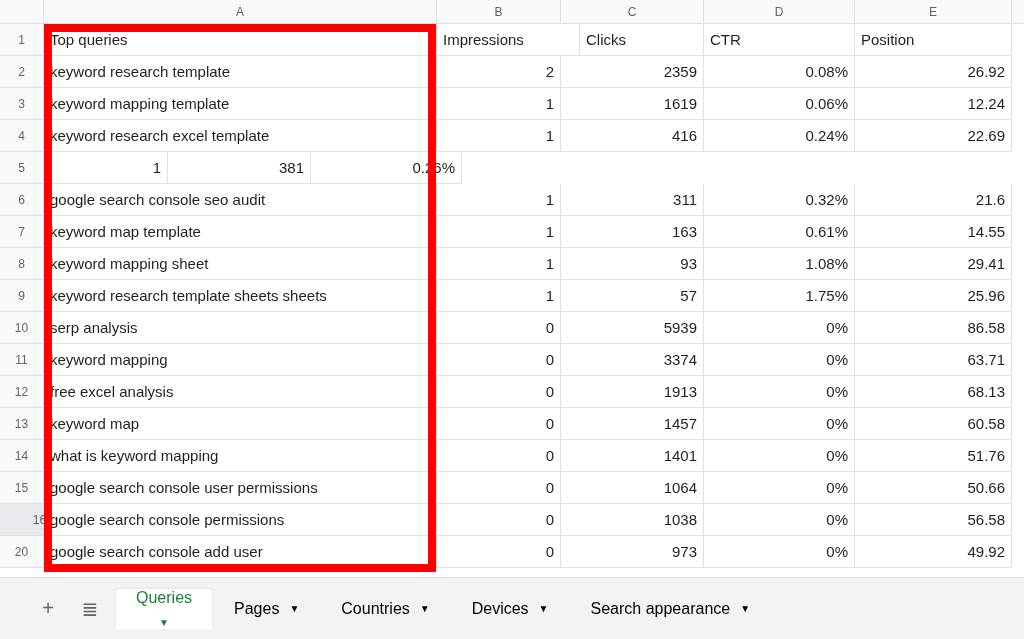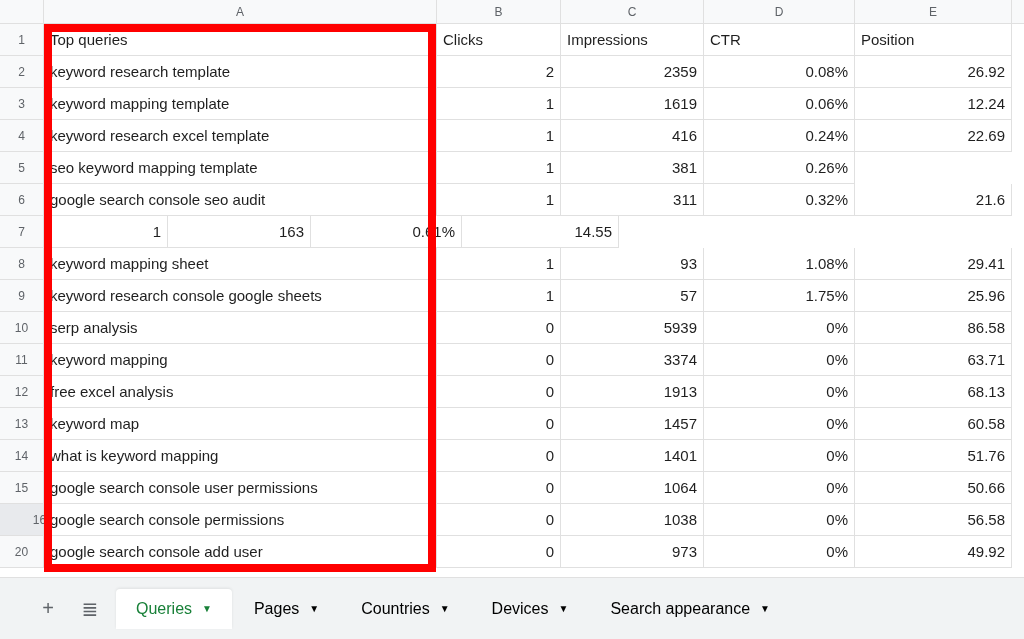--- a/index.html
+++ b/index.html
@@ -122,20 +122,21 @@
       color: #000000;
       font-size: 16px;
       cursor: pointer;
       border-radius: 4px 4px 0 0;
     }
     .sheet-tab.active {
       background: #fff;
       color: #188038;
       font-weight: 500;
       box-shadow: 0 -1px 3px rgba(0,0,0,0.08);
+      flex-direction: column;
     }
     .tab-caret {
       font-size: 10px;
       color: inherit;
     }
     .row-selected .row-header { background: #e8eaed; padding-left: 36px; }
   </style>
 </head>
 <body>
 
@@ -146,22 +147,22 @@
     <div class="col-header wA">A</div>
     <div class="col-header wB">B</div>
     <div class="col-header wC">C</div>
     <div class="col-header wD">D</div>
     <div class="col-header wE">E</div>
   </div>
   <div class="rows" id="rows">
       <div class="row">
         <div class="row-header">1</div>
         <div class="cell wA">Top queries</div>
+        <div class="cell wC">Impressions</div>
         <div class="cell wB">Clicks</div>
-        <div class="cell wC">Impressions</div>
         <div class="cell wD">CTR</div>
         <div class="cell wE">Position</div>
       </div>
       <div class="row">
         <div class="row-header">2</div>
         <div class="cell wA">keyword research template</div>
         <div class="cell wB num">2</div>
         <div class="cell wC num">2359</div>
         <div class="cell wD num">0.08%</div>
         <div class="cell wE num">26.92</div>
@@ -177,51 +178,51 @@
       <div class="row">
         <div class="row-header">4</div>
         <div class="cell wA">keyword research excel template</div>
         <div class="cell wB num">1</div>
         <div class="cell wC num">416</div>
         <div class="cell wD num">0.24%</div>
         <div class="cell wE num">22.69</div>
       </div>
       <div class="row">
         <div class="row-header">5</div>
-        <div class="cell wA">seo keyword mapping template</div>
         <div class="cell wB num">1</div>
         <div class="cell wC num">381</div>
         <div class="cell wD num">0.26%</div>
       </div>
       <div class="row">
         <div class="row-header">6</div>
         <div class="cell wA">google search console seo audit</div>
         <div class="cell wB num">1</div>
         <div class="cell wC num">311</div>
         <div class="cell wD num">0.32%</div>
         <div class="cell wE num">21.6</div>
       </div>
       <div class="row">
         <div class="row-header">7</div>
+        <div class="cell wA">keyword map template</div>
         <div class="cell wB num">1</div>
         <div class="cell wC num">163</div>
         <div class="cell wD num">0.61%</div>
         <div class="cell wE num">14.55</div>
       </div>
       <div class="row">
         <div class="row-header">8</div>
         <div class="cell wA">keyword mapping sheet</div>
         <div class="cell wB num">1</div>
         <div class="cell wC num">93</div>
         <div class="cell wD num">1.08%</div>
         <div class="cell wE num">29.41</div>
       </div>
       <div class="row">
         <div class="row-header">9</div>
-        <div class="cell wA">keyword research console google sheets</div>
+        <div class="cell wA">keyword research template sheets sheets</div>
         <div class="cell wB num">1</div>
         <div class="cell wC num">57</div>
         <div class="cell wD num">1.75%</div>
         <div class="cell wE num">25.96</div>
       </div>
       <div class="row">
         <div class="row-header">10</div>
         <div class="cell wA">serp analysis</div>
         <div class="cell wB num">0</div>
         <div class="cell wC num">5939</div>

